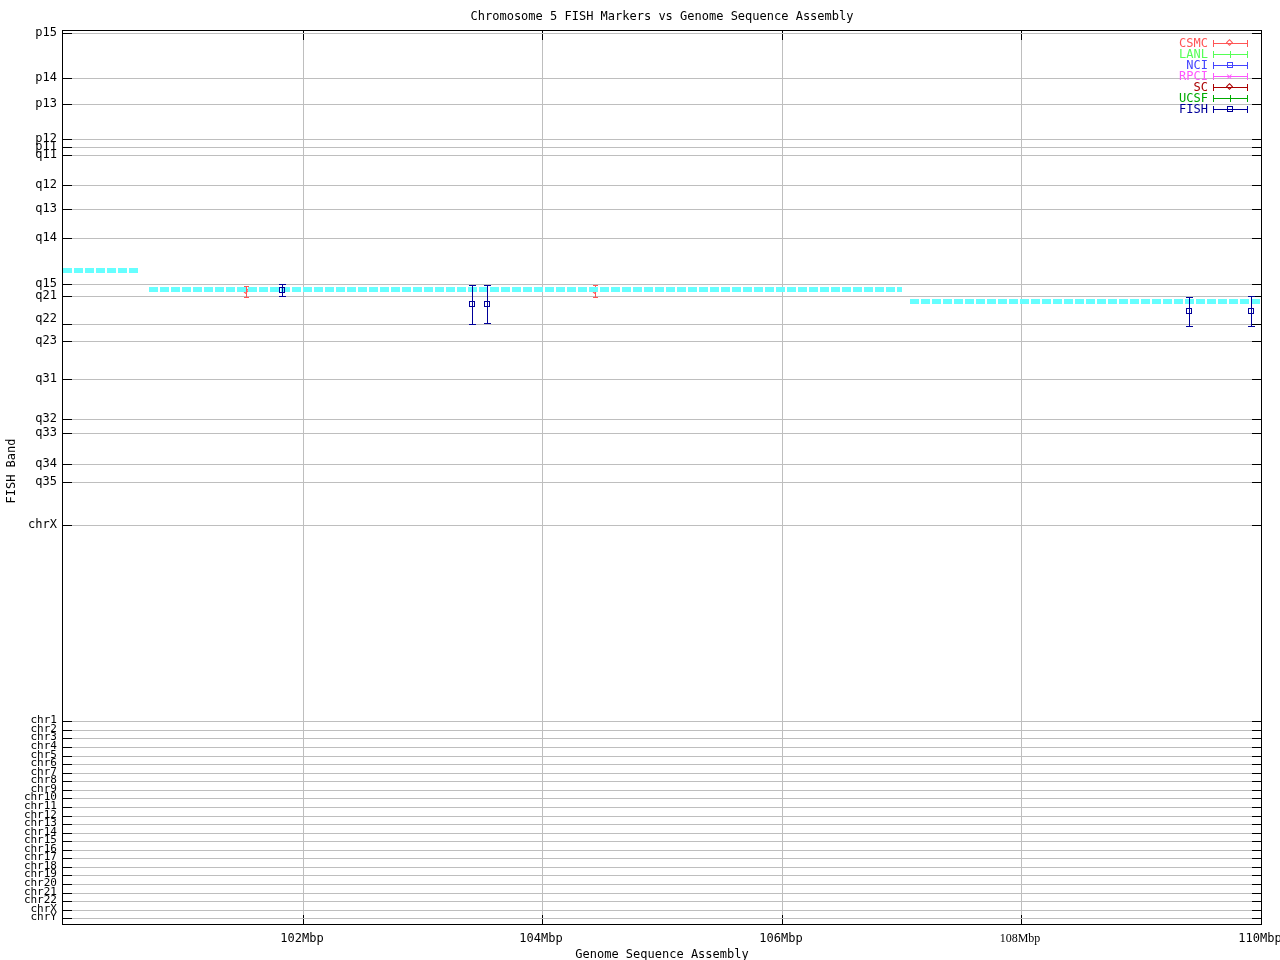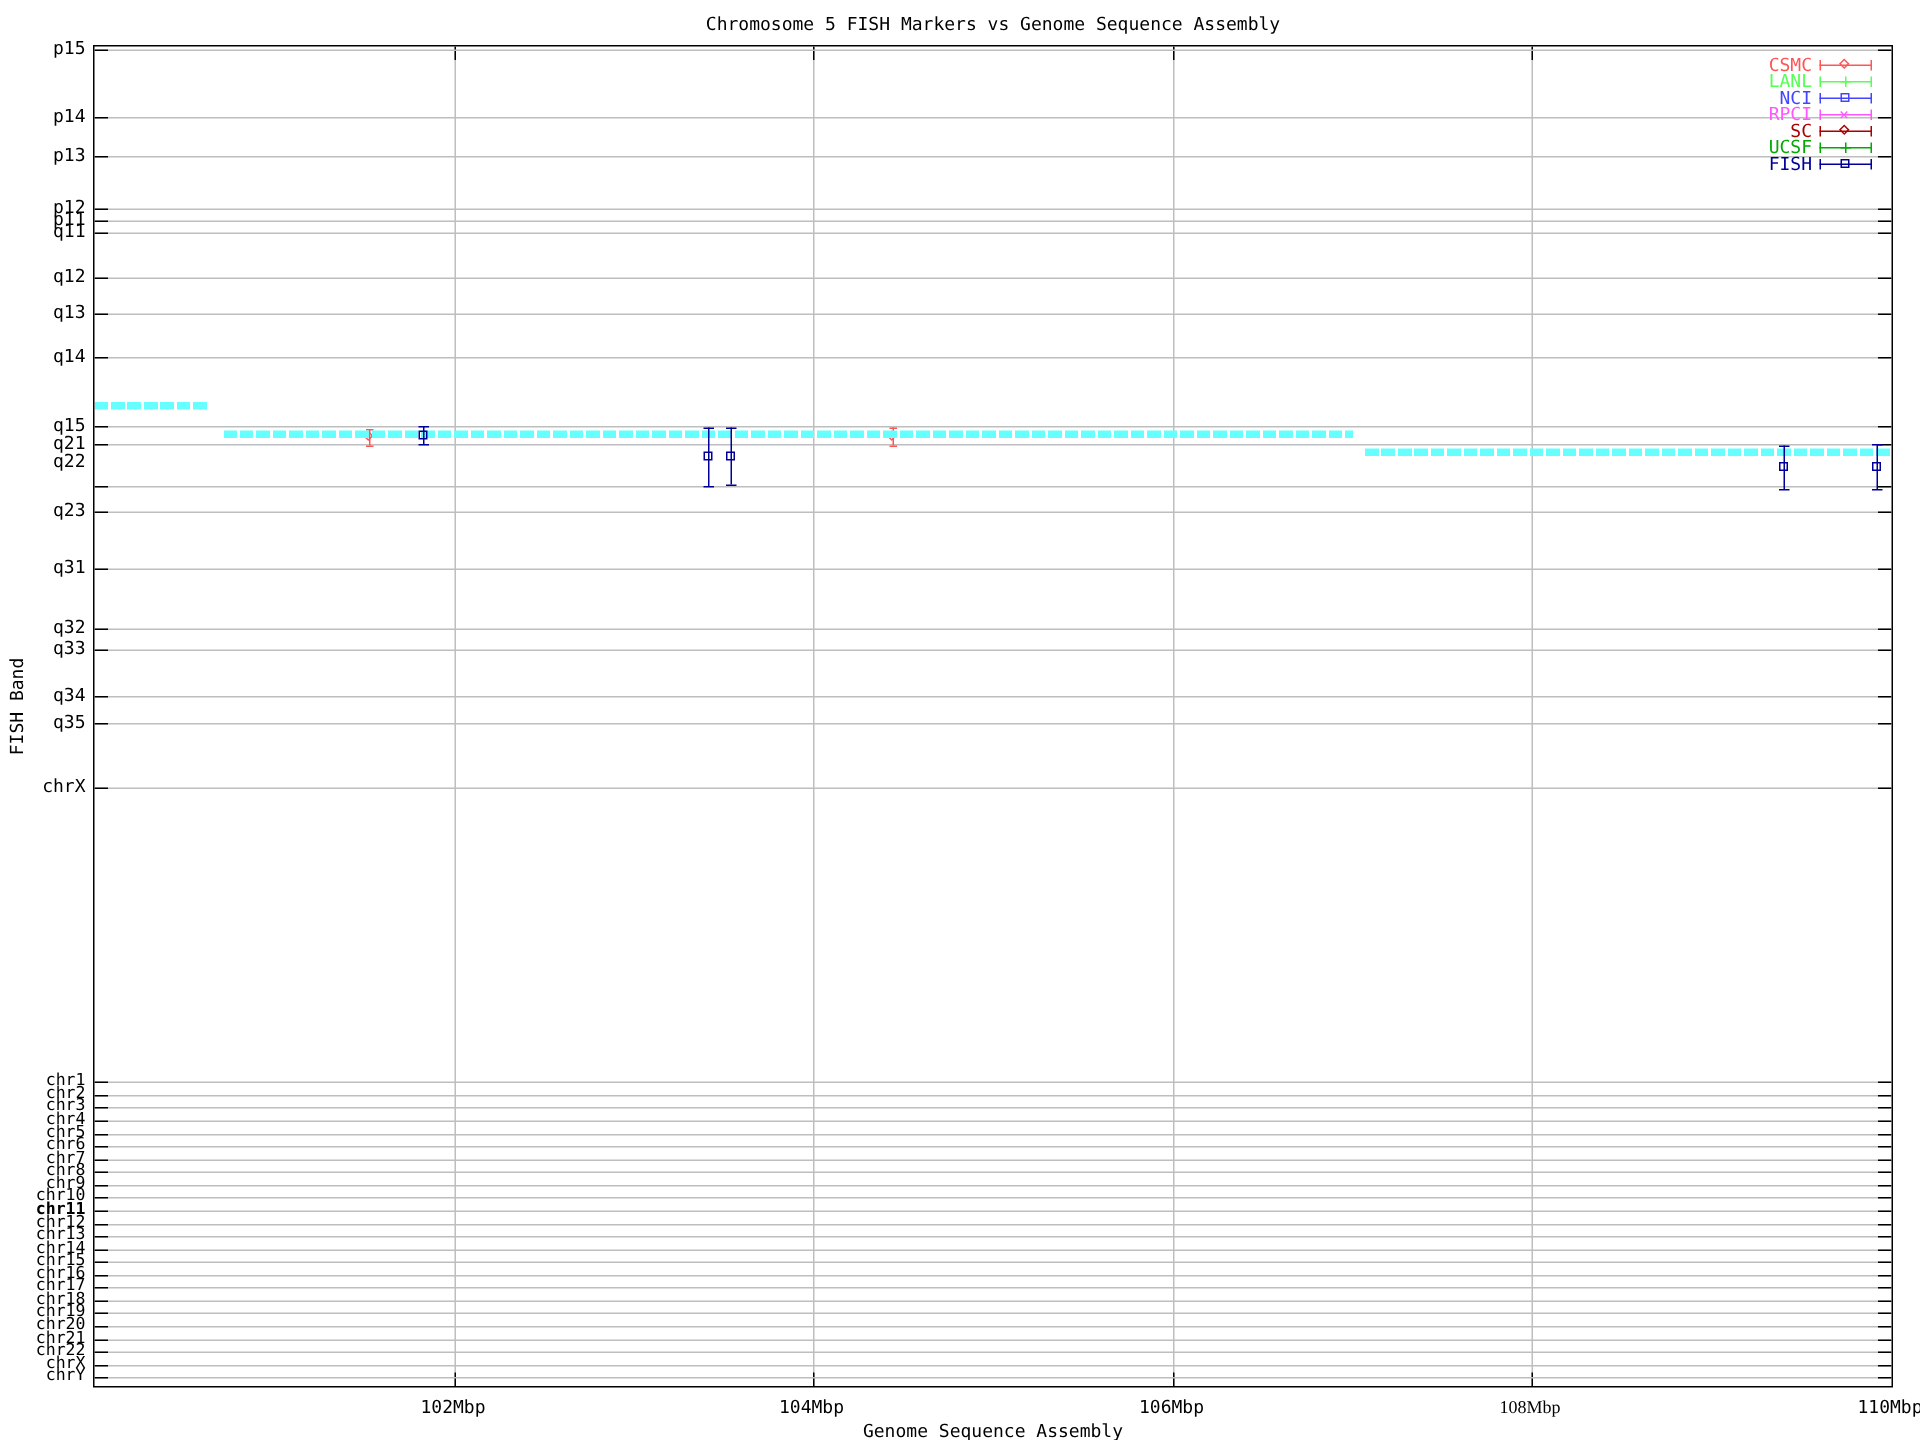--- a/index.html
+++ b/index.html
@@ -274,39 +274,39 @@
     <div class="ytick-label" style="top: 71px;">p14</div>
     <div class="ytick-label" style="top: 97px;">p13</div>
     <div class="ytick-label" style="top: 132px;">p12</div>
     <div class="ytick-label" style="top: 140px;">p11</div>
     <div class="ytick-label" style="top: 148px;">q11</div>
     <div class="ytick-label" style="top: 178px;">q12</div>
     <div class="ytick-label" style="top: 202px;">q13</div>
     <div class="ytick-label" style="top: 231px;">q14</div>
     <div class="ytick-label" style="top: 277px;">q15</div>
     <div class="ytick-label" style="top: 289px;">q21</div>
-    <div class="ytick-label" style="top: 301px; text-align: right;">q22</div>
+    <div class="ytick-label" style="top: 312px; text-align: right;">q22</div>
     <div class="ytick-label" style="top: 334px;">q23</div>
     <div class="ytick-label" style="top: 372px;">q31</div>
     <div class="ytick-label" style="top: 412px;">q32</div>
     <div class="ytick-label" style="top: 426px;">q33</div>
     <div class="ytick-label" style="top: 457px;">q34</div>
     <div class="ytick-label" style="top: 475px;">q35</div>
     <div class="ytick-label" style="top: 518px;">chrX</div>
     <div class="chr-label" style="top: 715px;">chr1</div>
     <div class="chr-label" style="top: 724px;">chr2</div>
     <div class="chr-label" style="top: 732px;">chr3</div>
     <div class="chr-label" style="top: 741px;">chr4</div>
     <div class="chr-label" style="top: 750px;">chr5</div>
     <div class="chr-label" style="top: 758px;">chr6</div>
     <div class="chr-label" style="top: 767px;">chr7</div>
     <div class="chr-label" style="top: 775px;">chr8</div>
     <div class="chr-label" style="top: 784px;">chr9</div>
     <div class="chr-label" style="top: 792px;">chr10</div>
-    <div class="chr-label" style="top: 801px; font-weight: bold;">chr11</div>
+    <div class="chr-label" style="top: 801px;">chr11</div>
     <div class="chr-label" style="top: 810px;">chr12</div>
     <div class="chr-label" style="top: 818px;">chr13</div>
     <div class="chr-label" style="top: 827px;">chr14</div>
     <div class="chr-label" style="top: 835px;">chr15</div>
     <div class="chr-label" style="top: 844px;">chr16</div>
     <div class="chr-label" style="top: 852px;">chr17</div>
     <div class="chr-label" style="top: 861px;">chr18</div>
     <div class="chr-label" style="top: 869px;">chr19</div>
     <div class="chr-label" style="top: 878px;">chr20</div>
     <div class="chr-label" style="top: 887px;">chr21</div>

